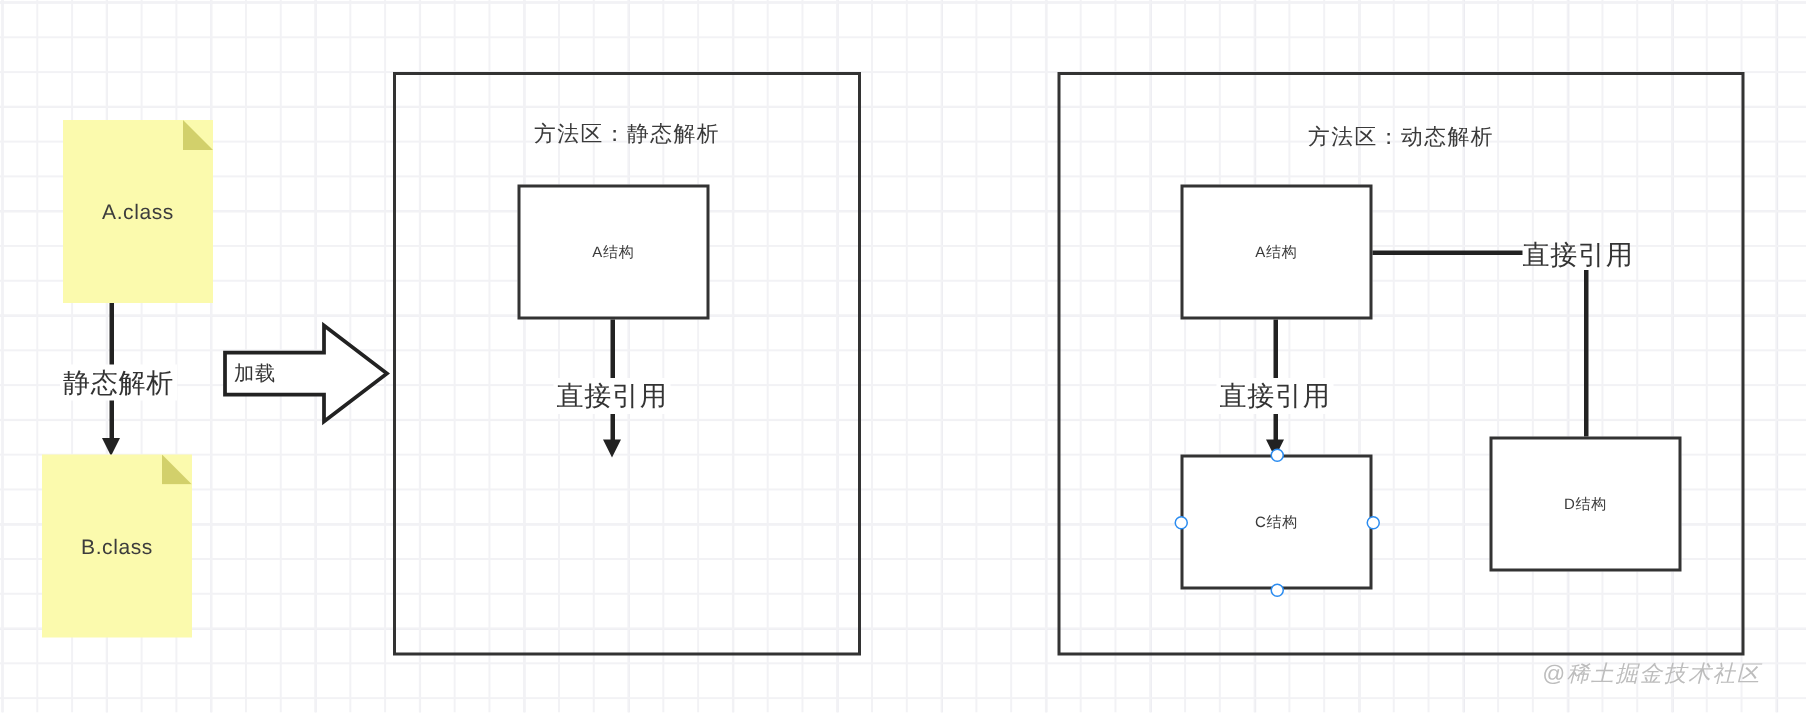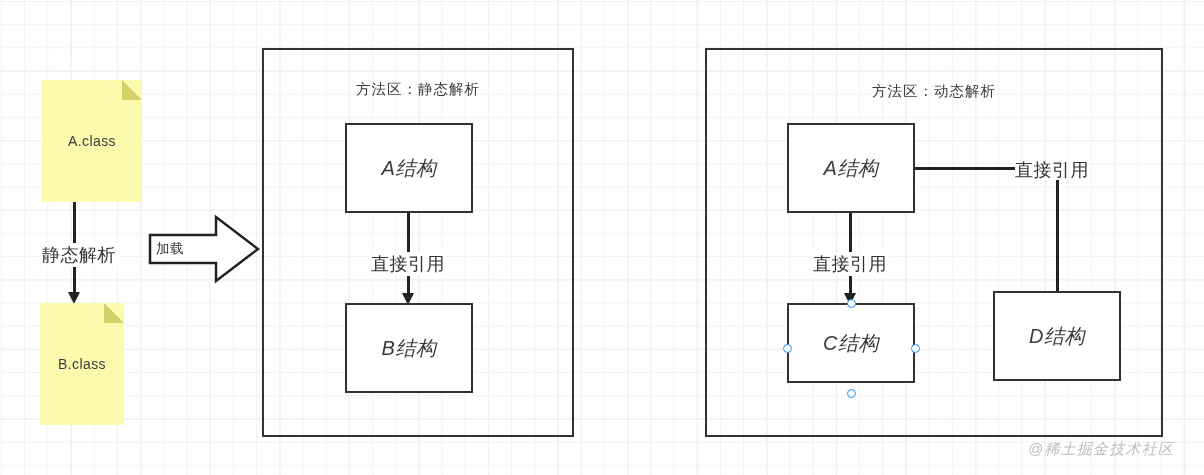--- a/index.html
+++ b/index.html
@@ -74,24 +74,23 @@
     background: #ffffff;
     box-sizing: border-box;
   }
   .node-label {
     position: absolute;
     left: 0;
     right: 0;
     top: 50%;
     transform: translateY(-50%);
     text-align: center;
-    font-size: 20px;
+    font-size: 10px;
     color: #3a3a3a;
     letter-spacing: 0.5px;
-    font-style: italic;
   }
 
   
   .vline {
     position: absolute;
     width: 2.5px;
     background: #222222;
   }
   .hline {
     position: absolute;
@@ -158,21 +157,21 @@
 
   <div class="note" style="left:28px; top:80px; width:100px; height:122px;margin-left:14px;">
     <div class="fold"></div>
     <div class="note-label">A.class</div>
   </div>
 
   <div class="vline" style="left:73px; top:202px; height:93px;"></div>
   <div class="arrowhead" style="left:68px; top:292px;"></div>
   <div class="edge-label" style="left:40px; top:243px; background:#ffffff; padding:0 2px;">静态解析</div>
 
-  <div class="note" style="left:40px; top:303px; width:84px; height:122px;">
+  <div class="note" style="left:28px; top:303px; width:100px; height:122px;">
     <div class="fold"></div>
     <div class="note-label">B.class</div>
   </div>
 
   <div class="block-arrow" style="left:148px; top:213px; width:112px; height:72px;">
     <svg width="112" height="72" viewBox="0 0 112 72">
       <polygon points="2,22 68,22 68,4 110,36 68,68 68,50 2,50" fill="#ffffff" stroke="#222222" stroke-width="2.5" stroke-linejoin="miter"></polygon>
     </svg>
     <div class="ba-text">加载</div>
   </div>
@@ -182,42 +181,39 @@
   </div>
 
   <div class="node" style="left:345px; top:123px; width:128px; height:90px;">
     <div class="node-label">A结构</div>
   </div>
 
   <div class="vline" style="left:407px; top:213px; height:83px;"></div>
   <div class="arrowhead" style="left:402px; top:293px;"></div>
   <div class="edge-label" style="left:369px; top:252px; background:#ffffff; padding:0 2px;">直接引用</div>
 
-  <div class="node" style="left:345px; top:303px; width:128px; height:90px;">
-    <div class="node-label">B结构</div>
-  </div>
 
   <div class="region" style="left:705px; top:48px; width:458px; height:389px;">
     <div class="region-title" style="top:32px;">方法区：动态解析</div>
   </div>
 
   <div class="node" style="left:787px; top:123px; width:128px; height:90px;">
     <div class="node-label">A结构</div>
   </div>
 
   <div class="vline" style="left:849px; top:213px; height:83px;"></div>
   <div class="arrowhead" style="left:844px; top:293px;"></div>
   <div class="edge-label" style="left:811px; top:252px; background:#ffffff; padding:0 2px;">直接引用</div>
 
   <div class="hline" style="left:915px; top:167px; width:100px;"></div>
   <div class="edge-label" style="left:1015px; top:158px;">直接引用</div>
   <div class="vline" style="left:1056px; top:180px; height:116px;"></div>
   <div class="arrowhead" style="left:1051px; top:293px;"></div>
 
-  <div class="node" style="left:787px; top:303px; width:128px; height:80px;">
+  <div class="node" style="left:787px; top:303px; width:128px; height:90px;">
     <div class="node-label">C结构</div>
   </div>
   <div class="handle" style="left:846.5px; top:298.5px;"></div>
   <div class="handle" style="left:846.5px; top:388.5px;"></div>
   <div class="handle" style="left:782.5px; top:343.5px;"></div>
   <div class="handle" style="left:910.5px; top:343.5px;"></div>
 
   <div class="node" style="left:993px; top:291px; width:128px; height:90px;">
     <div class="node-label">D结构</div>
   </div>

